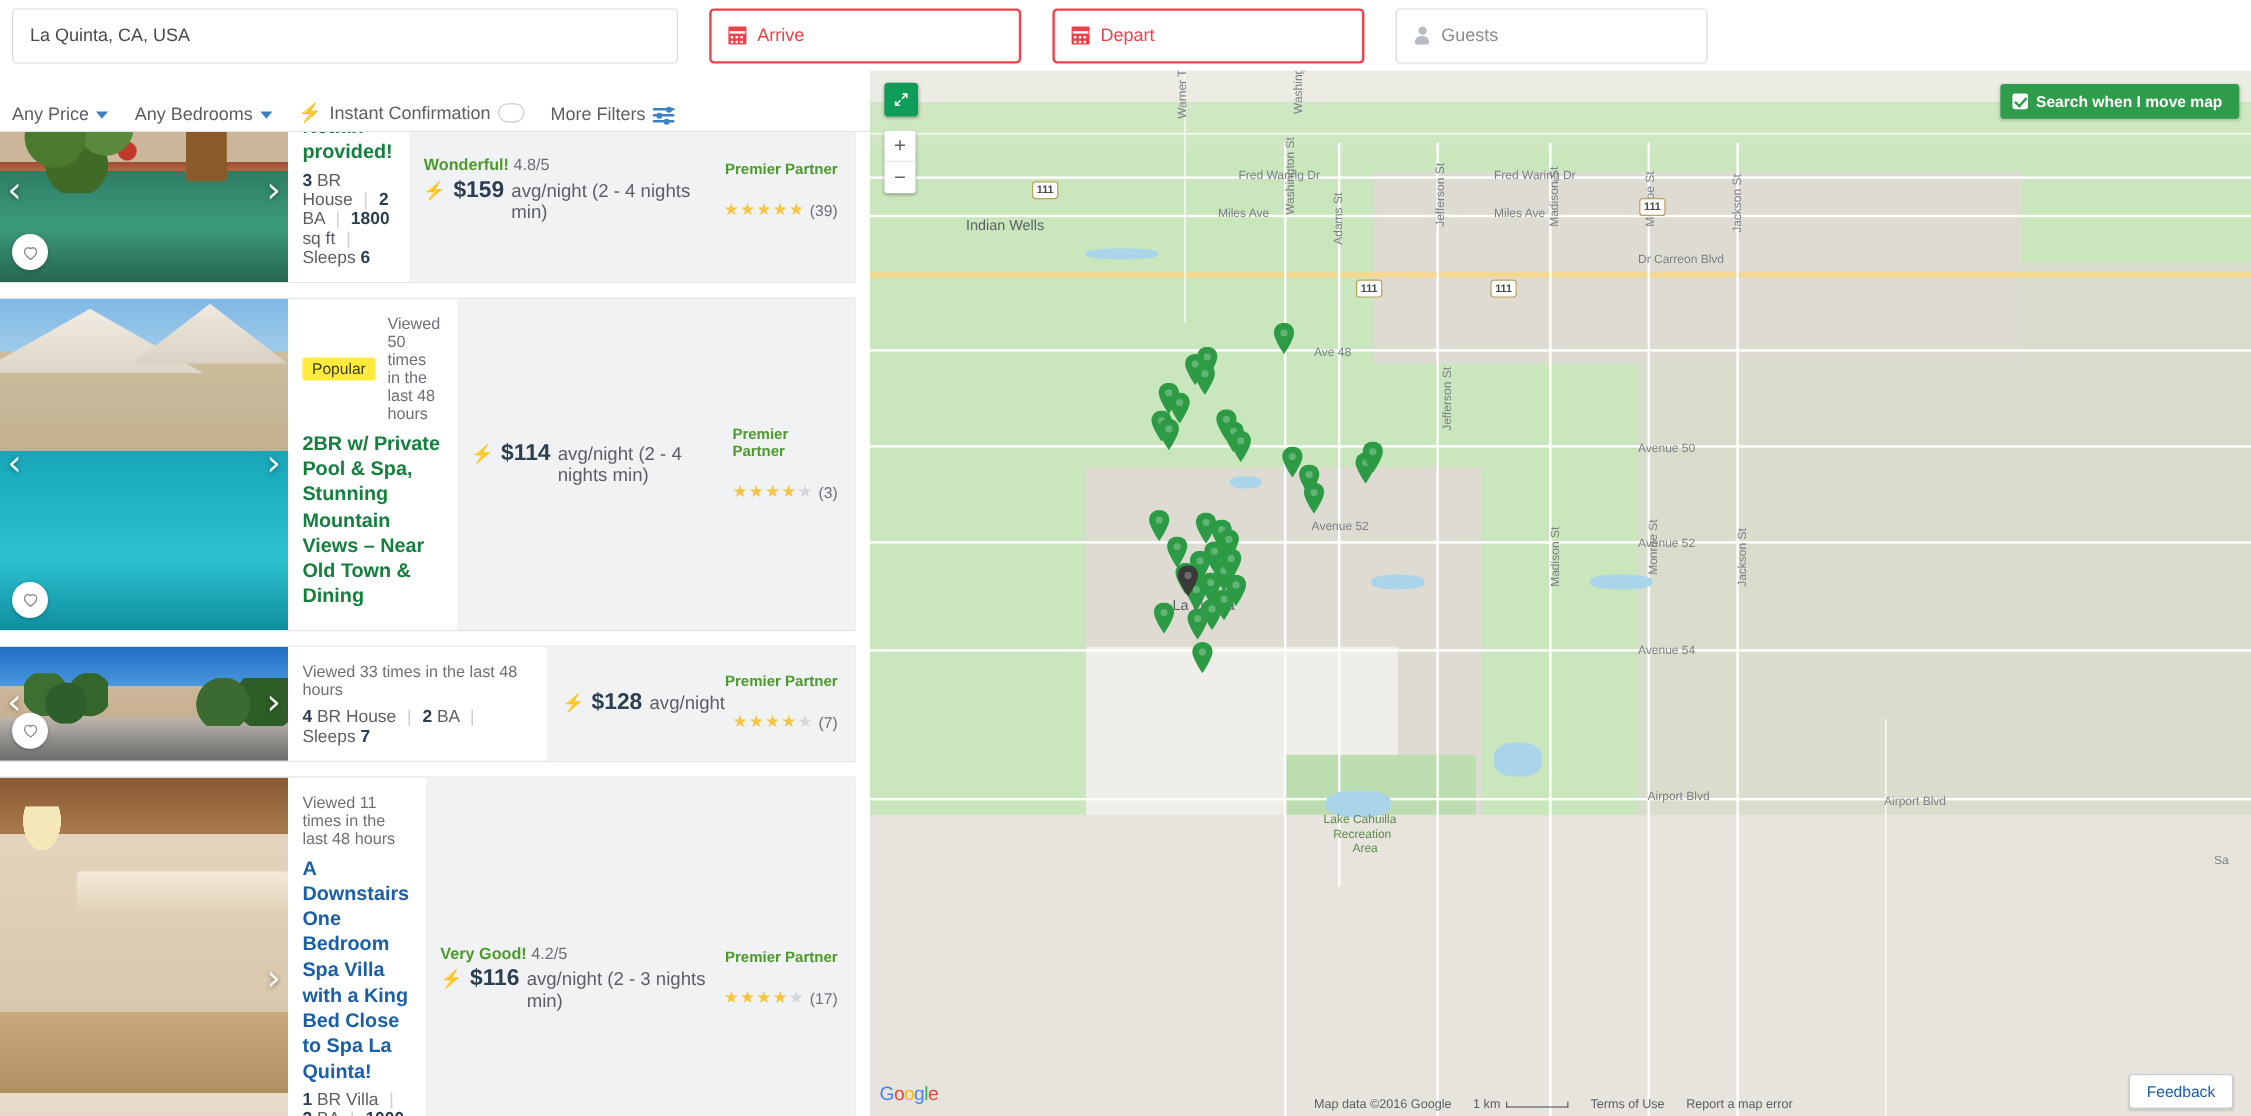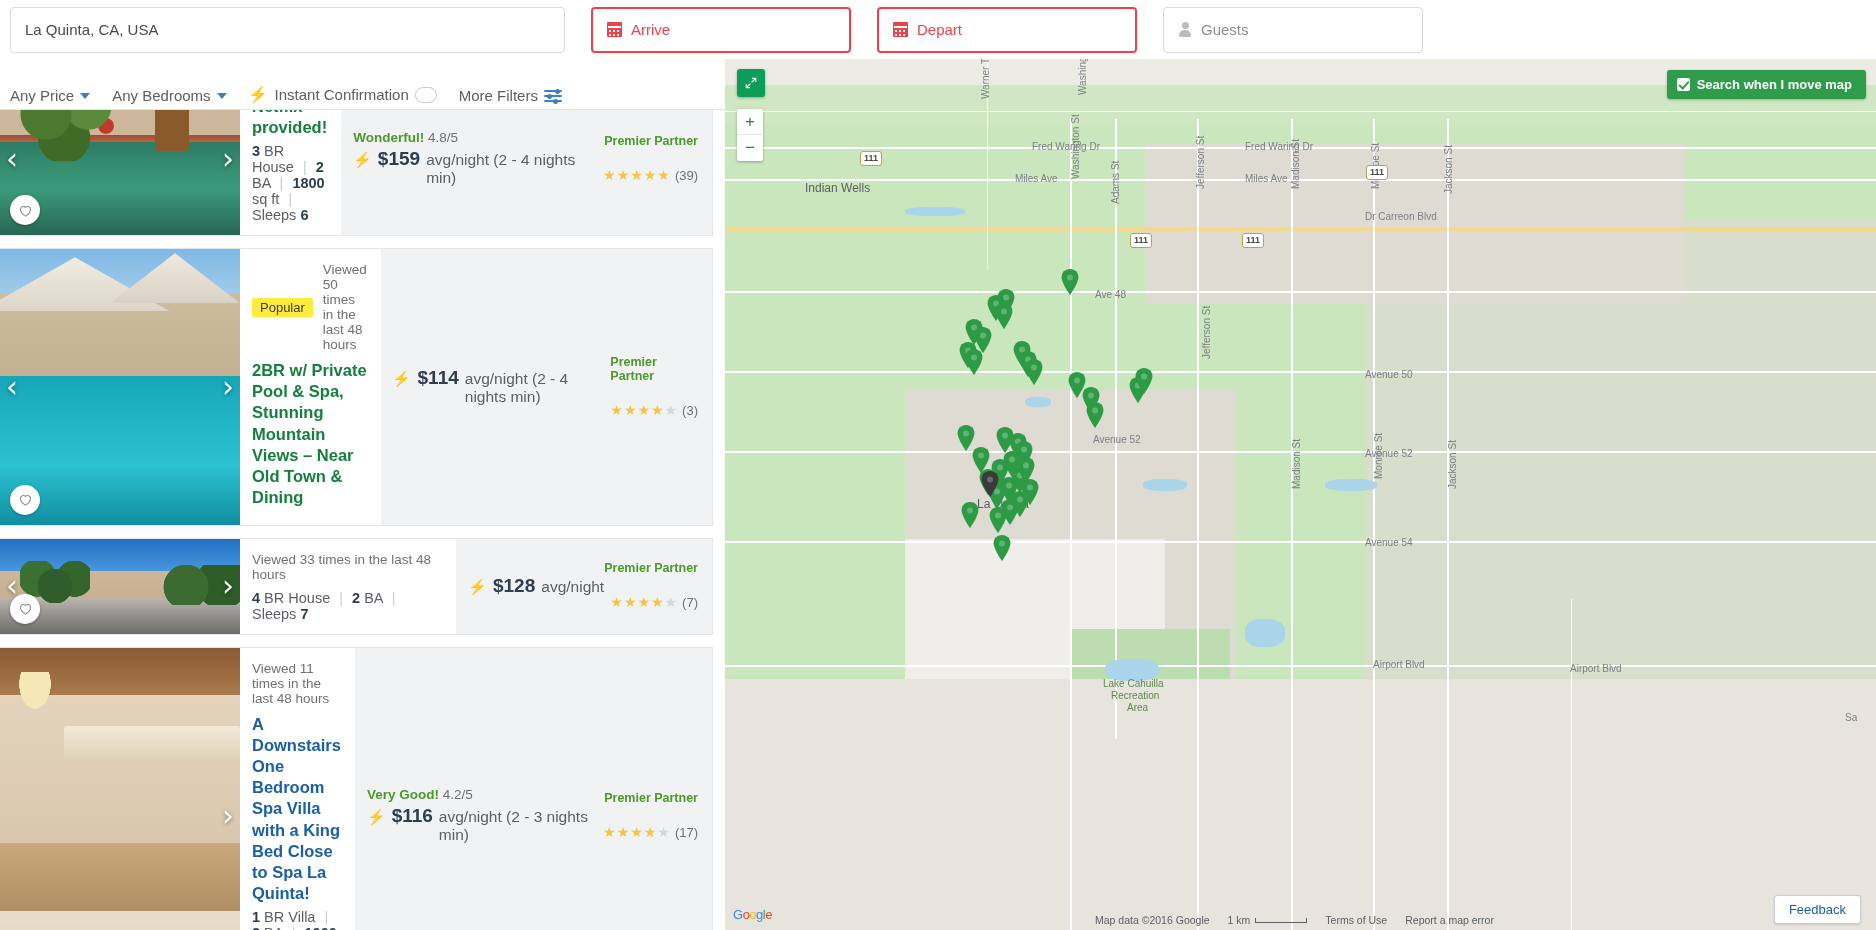--- a/index.html
+++ b/index.html
@@ -313,21 +313,21 @@
   .sm-check {
     width: 13px; height: 13px; background: #fff; border-radius: 2px;
     position: relative;
   }
   .sm-check::after {
     content: ""; position: absolute; left: 4px; top: 1px; width: 4px; height: 8px;
     border: solid #2e9c4a; border-width: 0 2px 2px 0; transform: rotate(42deg);
   }
   .google-logo {
     position: absolute; left: 8px; bottom: 8px;
-    font-size: 13px; font-family: "Liberation Sans", sans-serif;
+    font-size: 16px; font-family: "Liberation Sans", sans-serif;
     letter-spacing: -0.5px;
   }
   .g-b { color: #4285f4; } .g-r { color: #ea4335; } .g-y { color: #fbbc05; }
   .g-g { color: #34a853; } .g-bl { color: #4285f4; }
   .map-attrib {
     position: absolute; bottom: 4px; left: 370px;
     font-size: 10.5px; color: #5b5f63; display: flex; align-items: center; gap: 18px;
   }
   .scale-bar {
     display: inline-flex; align-items: center; gap: 5px; font-size: 10.5px; color: #5b5f63;

